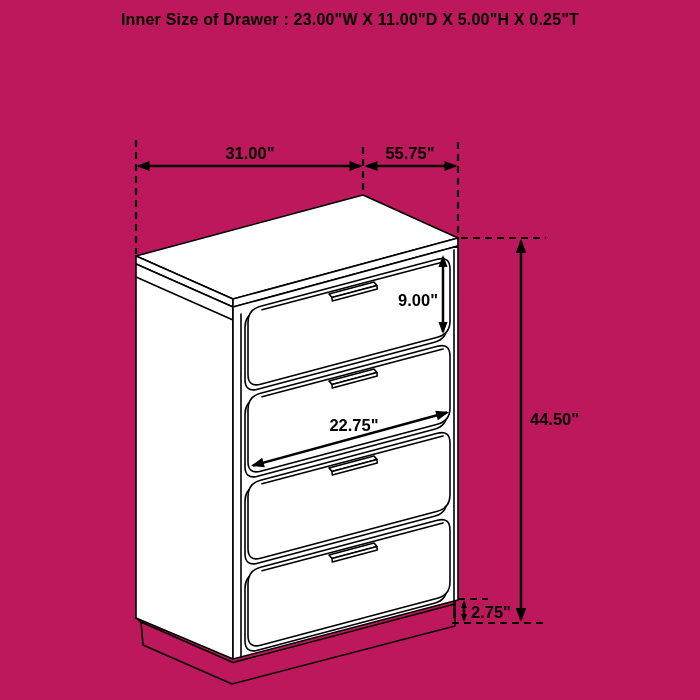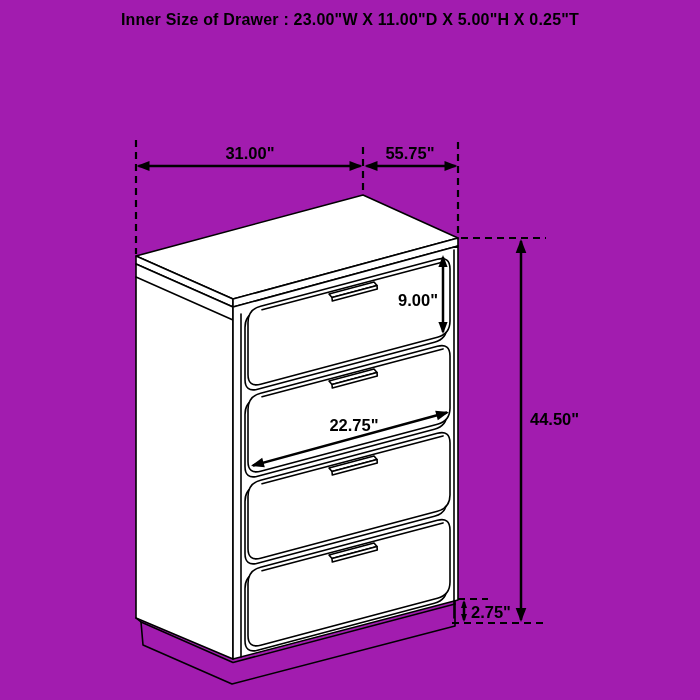--- a/index.html
+++ b/index.html
@@ -1,16 +1,16 @@
 <!DOCTYPE html>
 <html><head>
 <meta charset="utf-8">
 <style>
   html,body{margin:0;padding:0;background:#ffffff;}
-  .canvas{position:relative;width:700px;height:700px;background:#a21caf;overflow:hidden;
+  .canvas{position:relative;width:700px;height:700px;background:#be185d;overflow:hidden;
           font-family:"Liberation Sans", sans-serif;}
   .title{position:absolute;top:11px;left:0;width:700px;text-align:center;
          font-size:16px;font-weight:bold;color:#000;letter-spacing:0.2px;}
   svg{position:absolute;top:0;left:0;}
   svg text{font-family:"Liberation Sans", sans-serif;font-weight:bold;fill:#000;font-size:16.5px;}
   .chestline{fill:none;stroke:#000;stroke-width:1.6;stroke-linejoin:round;stroke-linecap:round;}
   .chestfill{fill:#ffffff;stroke:#000;stroke-width:1.6;stroke-linejoin:round;}
   .dim{stroke:#000;stroke-width:2.5;fill:none;}
   .dimhead{fill:#000;stroke:none;}
   .dash{stroke:#000;stroke-width:2.2;fill:none;stroke-dasharray:7 5;}

